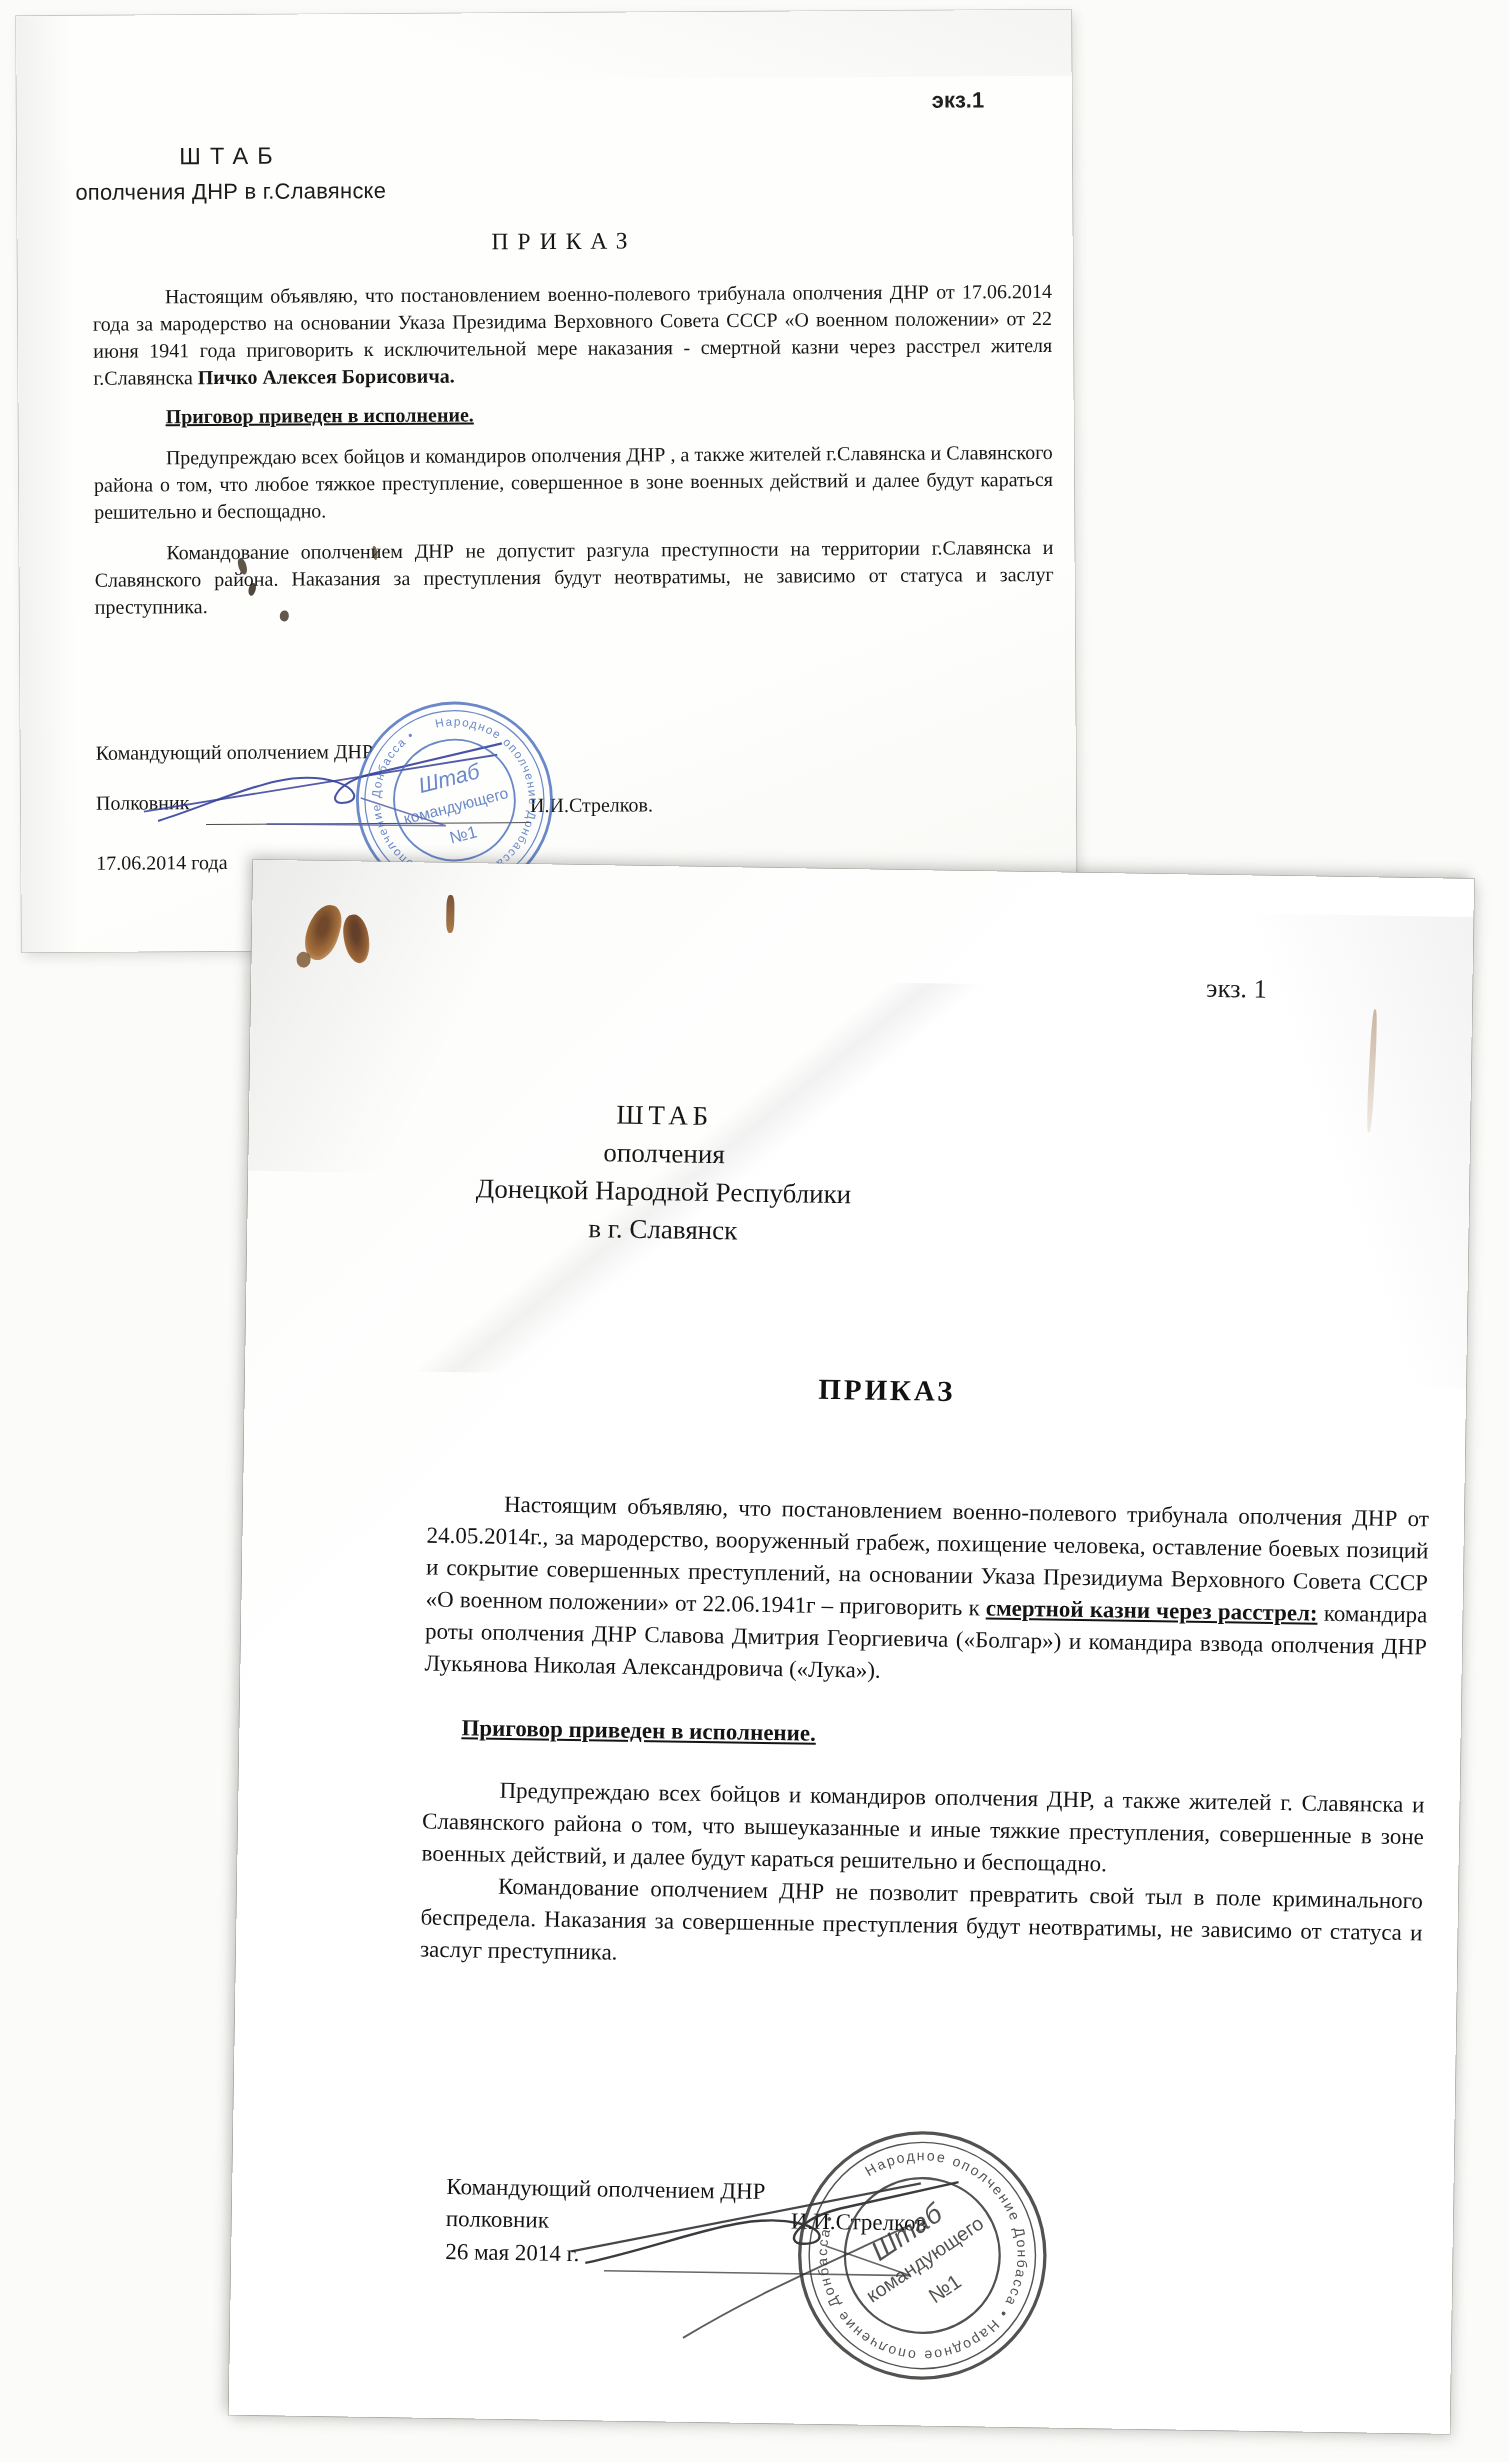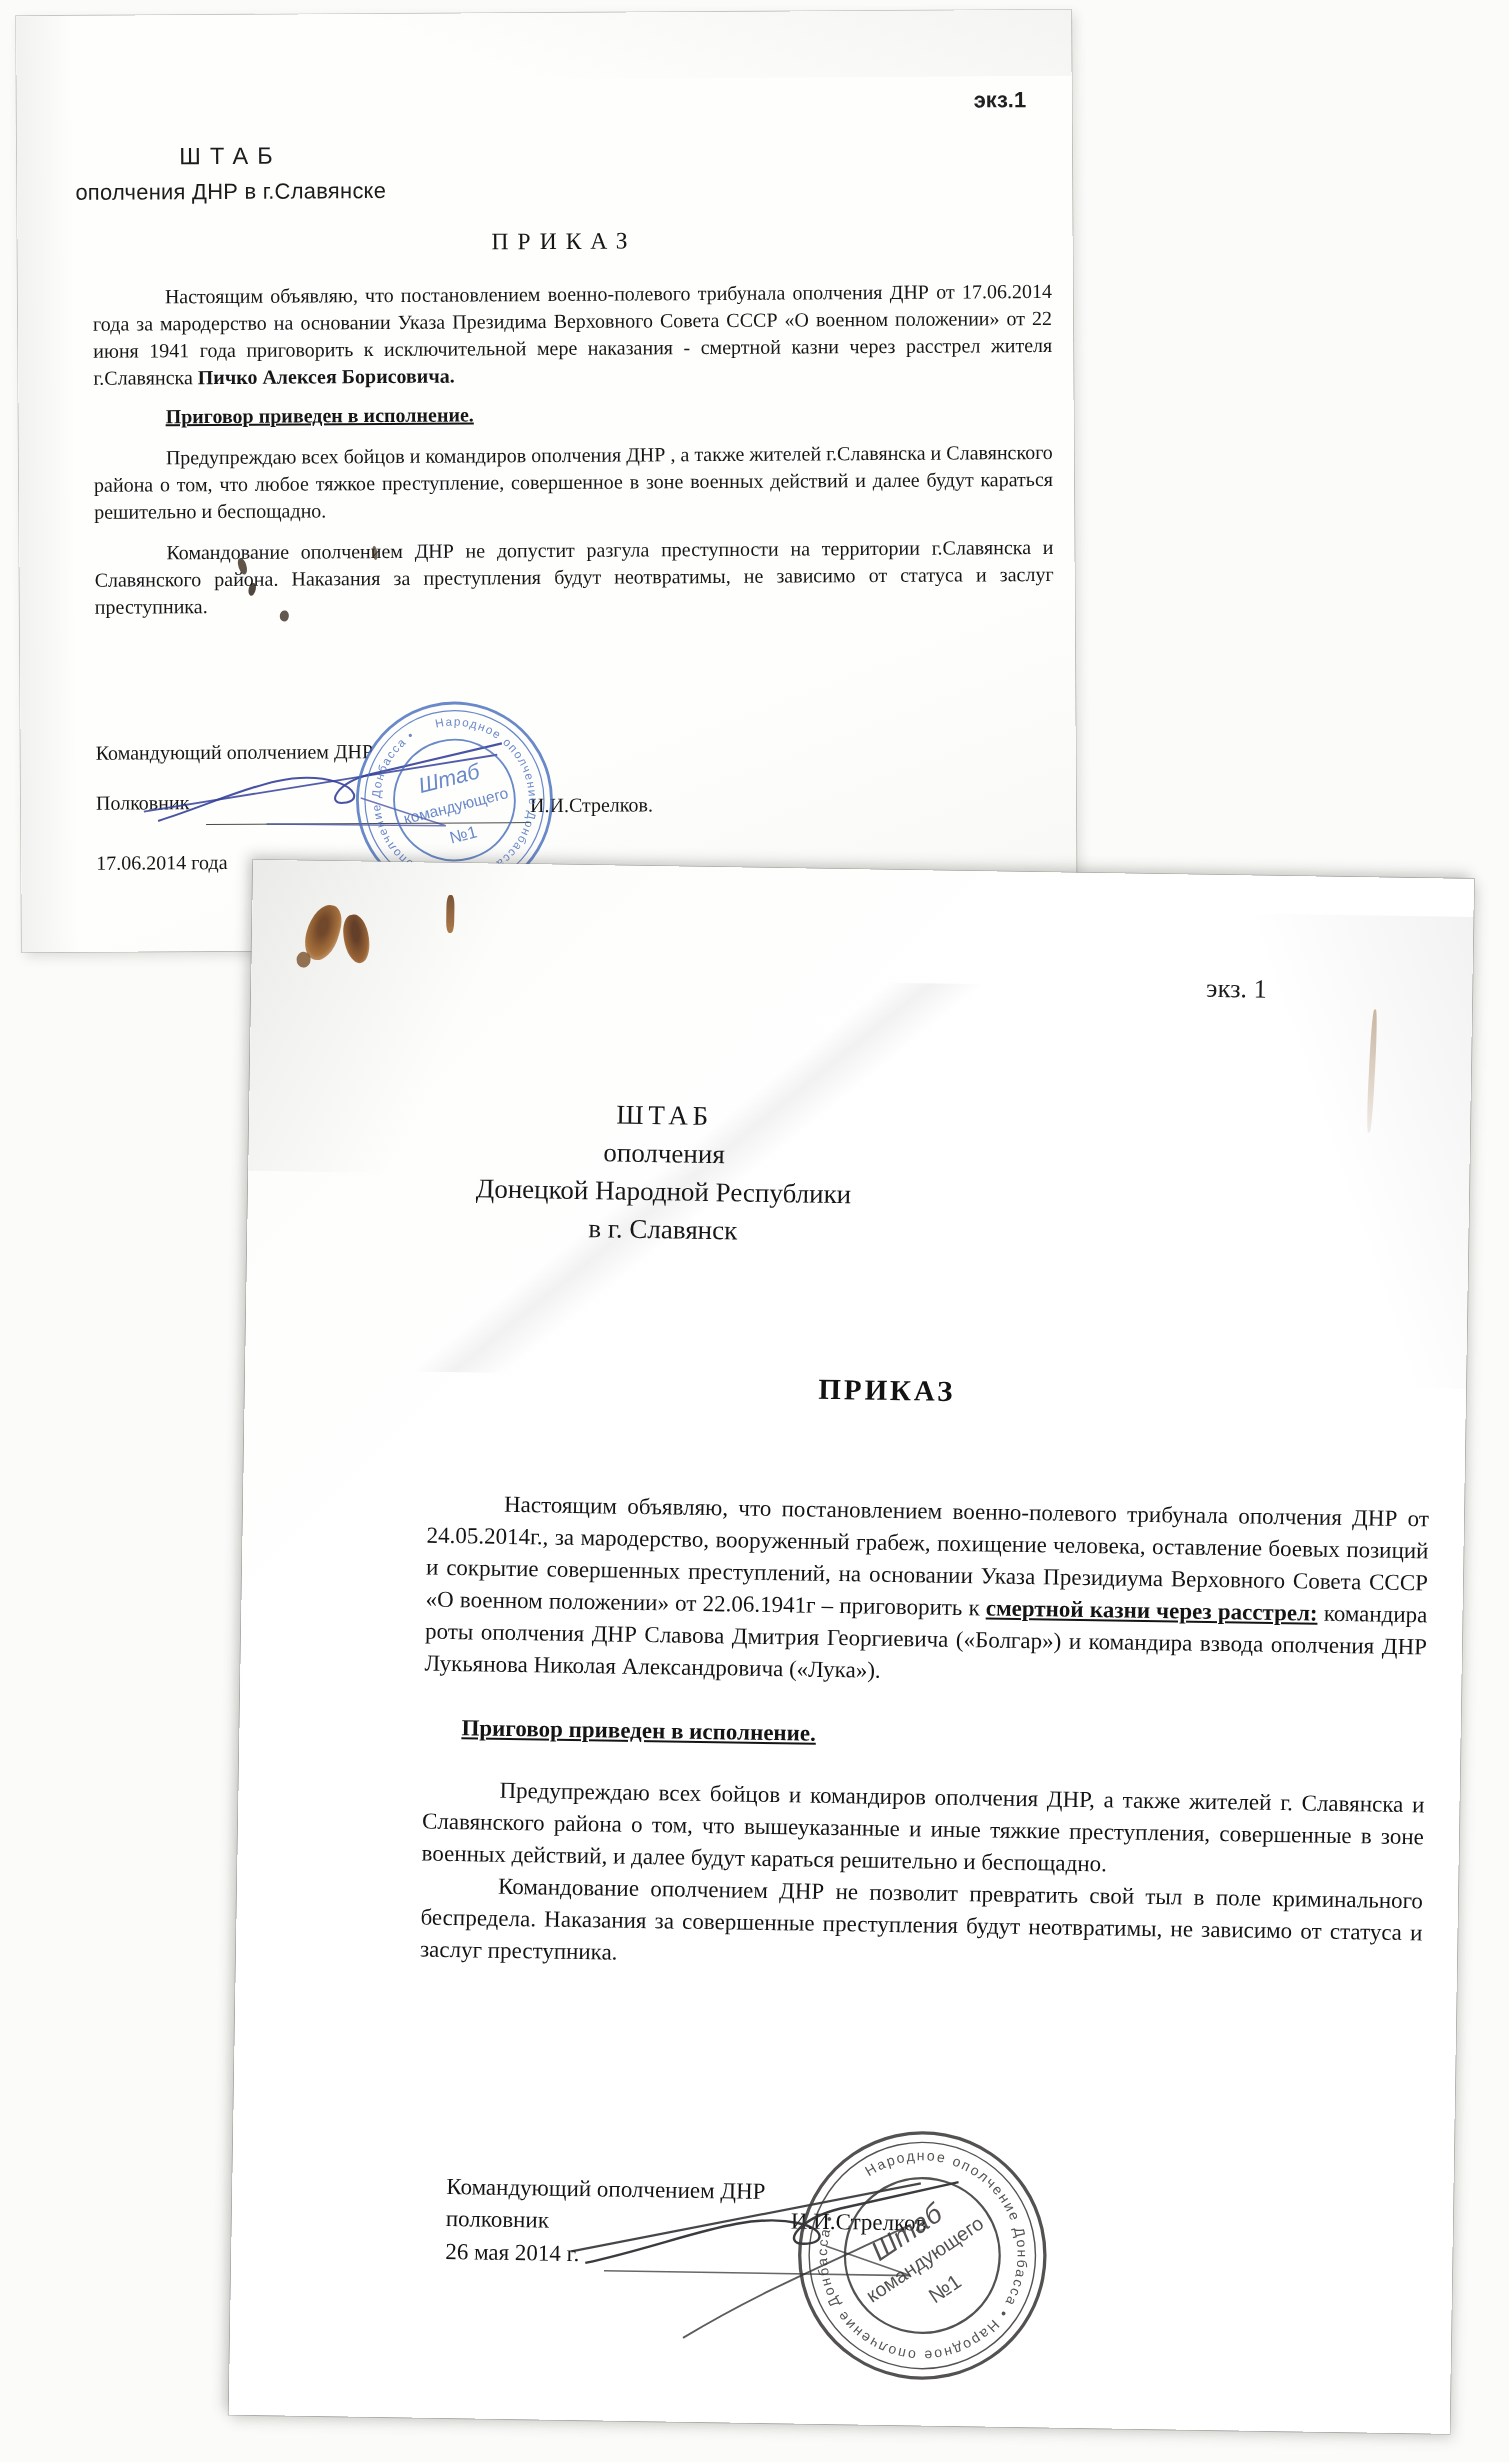--- a/index.html
+++ b/index.html
@@ -21,21 +21,21 @@
   }
   .sheet2{
     left:253px;top:879px;width:1221px;height:1555px;
     transform:rotate(0.9deg);transform-origin:top right;
     background:linear-gradient(135deg,#fcfcfa 0%,#ffffff 35%);
     box-shadow:0 0 0 0.9px rgba(110,110,105,.4), -4.7px -4.7px 13.2px rgba(60,60,55,.25), 3.8px 5.7px 13.2px rgba(70,70,64,.18);
   }
   .wrinkle{position:absolute;pointer-events:none;}
   
   .copy1{
-    position:absolute;left:957px;top:77px;width:94px;
+    position:absolute;left:915px;top:77px;width:94px;
     font-family:"Liberation Sans",sans-serif;font-weight:600;font-size:22px;color:#202020;
   }
   .hdr1{position:absolute;left:55px;top:128px;width:317px;text-align:center;
     font-family:"Liberation Sans",sans-serif;color:#1c1c1c;}
   .hdr1-l1{font-size:23.6px;letter-spacing:.38em;}
   .hdr1-l2{font-size:22px;margin-top:9.4px;letter-spacing:.01em;}
   .title1{
     position:absolute;left:75px;top:215px;width:943px;text-align:center;
     font-size:23.6px;letter-spacing:.38em;color:#161616;
   }

